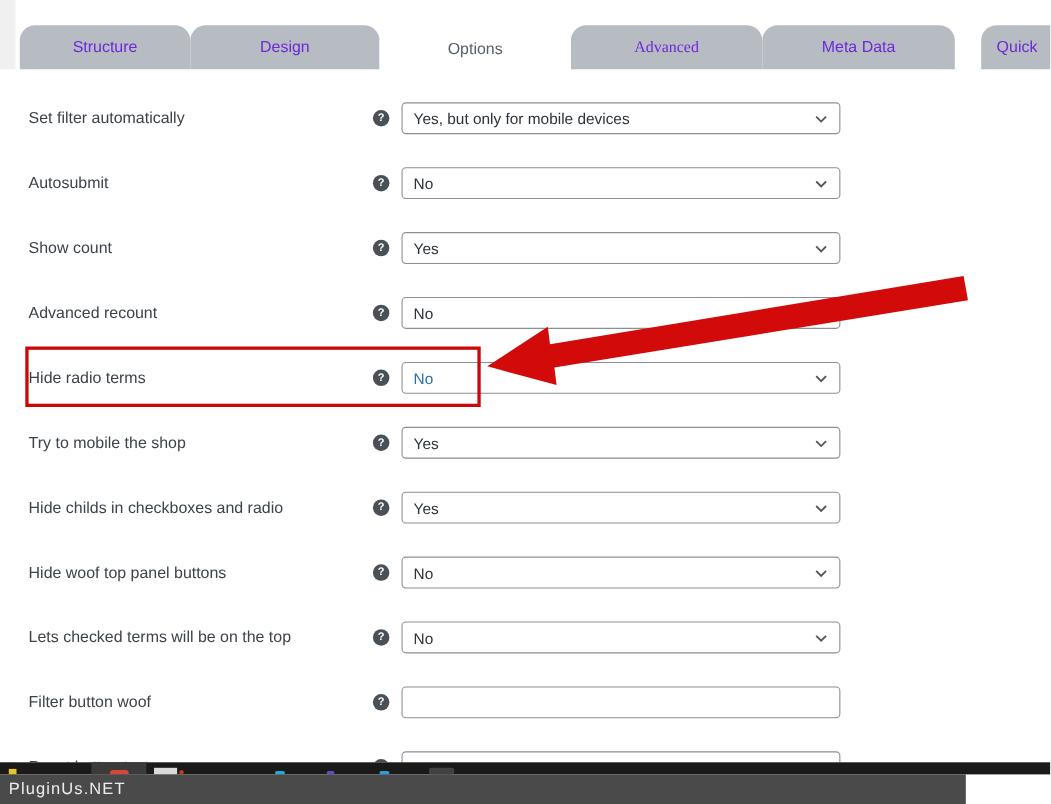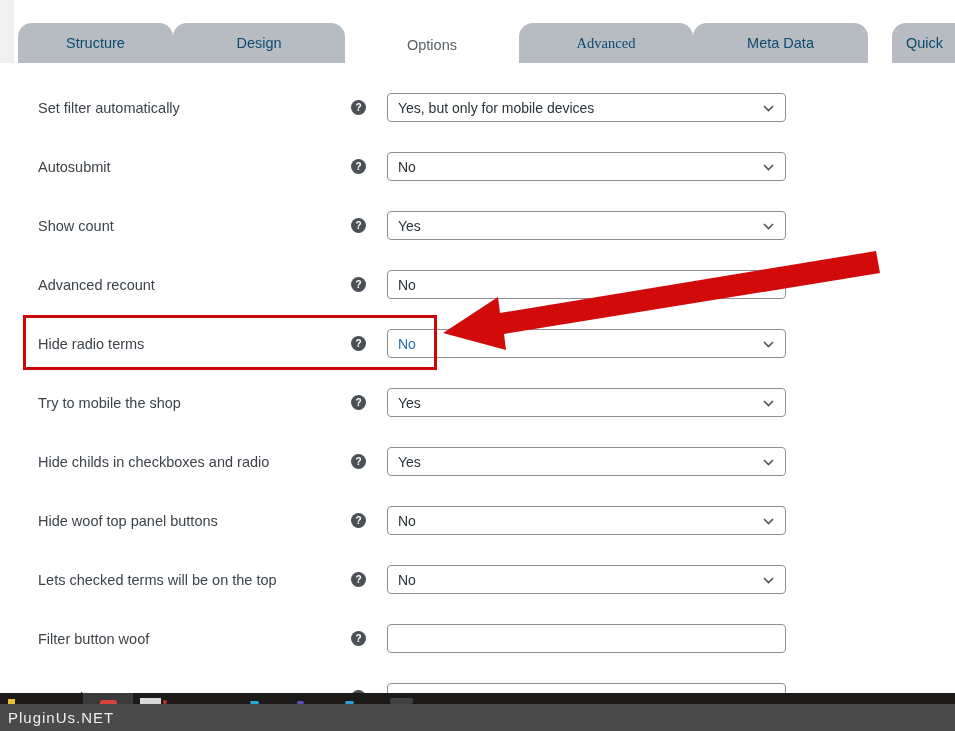--- a/index.html
+++ b/index.html
@@ -5,40 +5,40 @@
   * { margin:0; padding:0; box-sizing:border-box; }
   html,body { width:955px; height:731px; overflow:hidden; background:#fff;
               font-family:"Liberation Sans", sans-serif; }
   .page { position:relative; width:955px; height:731px; background:#ffffff; overflow:hidden; }
 
   
   .left-strip { position:absolute; left:0; top:0; width:14px; height:705px; background:#f0f0f1; }
 
   
   .tabs { position:absolute; left:18px; top:23px; display:flex; align-items:flex-start; z-index:2; }
-  .tab { height:40px; background:#b7bcc2; color:#0c4a6e; display:flex; align-items:center;
+  .tab { height:40px; background:#b7bcc2; color:#6d28d9; display:flex; align-items:center;
          justify-content:center; font-size:14.5px; border-radius:14px 14px 0 0; cursor:pointer; }
   .tab.t0 { width:155px; }
   .tab.t1 { width:174px; }
   .tab.t2 { width:172px; }
   .tab.t3 { width:174px;font-family:Liberation Serif, serif; }
   .tab.t4 { width:175px; }
   .tab.t5 { width:220px; margin-left:24px; justify-content:flex-start; padding-left:14px; }
   .tab.active { background:#ffffff; color:#575f66; height:44px; z-index:3;
                 border-radius:16px 16px 0 0; }
 
   
   .rows { position:absolute; left:0; top:63px; width:955px; height:630px; overflow:hidden;
           padding-top:15px; background:#fff; }
-  .row { height:59px; display:flex; align-items:center; padding-left:38px; }
+  .row { height:59px; display:flex; align-items:center; padding-left:26px; }
   .row-label { flex:0 0 301px; font-size:14.5px; color:#3c434a; }
   .help { flex:0 0 15px; width:15px; height:15px; margin-left:12px; border-radius:50%;
           background:#4a5056; color:#ffffff; font-size:10px; font-weight:bold;
           display:flex; align-items:center; justify-content:center; }
-  .control { position:relative; margin-left:21px; width:399px; height:29px; background:#fff;
+  .control { position:relative; margin-left:11px; width:399px; height:29px; background:#fff;
              border:1px solid #8c8f94; border-radius:4px; display:flex; align-items:center;
              padding:0 30px 0 10px; font-size:14px; color:#2c3338; }
   .control.is-input { padding-right:10px; }
   .control .chev { position:absolute; right:11px; top:11px; }
   .row.highlighted .control .val { color:#2271b1; }
 
   
   .red-box { position:absolute; left:23px; top:315px; width:414px; height:55px;
              border:3px solid #cb0707; z-index:6; pointer-events:none; }
   .arrow-svg { position:absolute; left:0; top:0; z-index:7; pointer-events:none; }
@@ -48,21 +48,21 @@
   .task-strip .frag { position:absolute; }
   .f-ylw  { left:8px;   top:6px; width:7px;  height:5px; background:#e8c32a; }
   .f-seg  { left:83px;  top:0;   width:50px; height:11px; background:#3b3b3b; }
   .f-red  { left:100px; top:7px; width:17px; height:4px; background:#d9453a; border-radius:3px 3px 0 0; }
   .f-wht  { left:140px; top:5px; width:21px; height:6px; background:#d9d9d9; }
   .f-rdot { left:163px; top:7px; width:4px;  height:4px; background:#c0392b; border-radius:50%; }
   .f-cyn  { left:250px; top:8px; width:9px;  height:3px; background:#29a8d8; border-radius:2px; }
   .f-pur  { left:297px; top:8px; width:7px;  height:3px; background:#5b4fc4; border-radius:2px; }
   .f-blu  { left:345px; top:8px; width:9px;  height:3px; background:#2d9cdb; border-radius:2px; }
   .f-gry  { left:390px; top:5px; width:23px; height:6px; background:#414141; border-radius:2px; }
-  .watermark-bar { position:absolute; left:0; top:704px; width:955px; height:27px;
+  .watermark-bar { position:absolute; left:0; top:704px; width:878px; height:27px;
                    background:#4a4a4b; z-index:9; display:flex; align-items:center; }
   .watermark { color:#ededed; font-size:15px; letter-spacing:1px; padding-left:8px; }
 </style>
 </head>
 <body>
 
 <div class="page">
 
   <div class="left-strip"></div>
 

